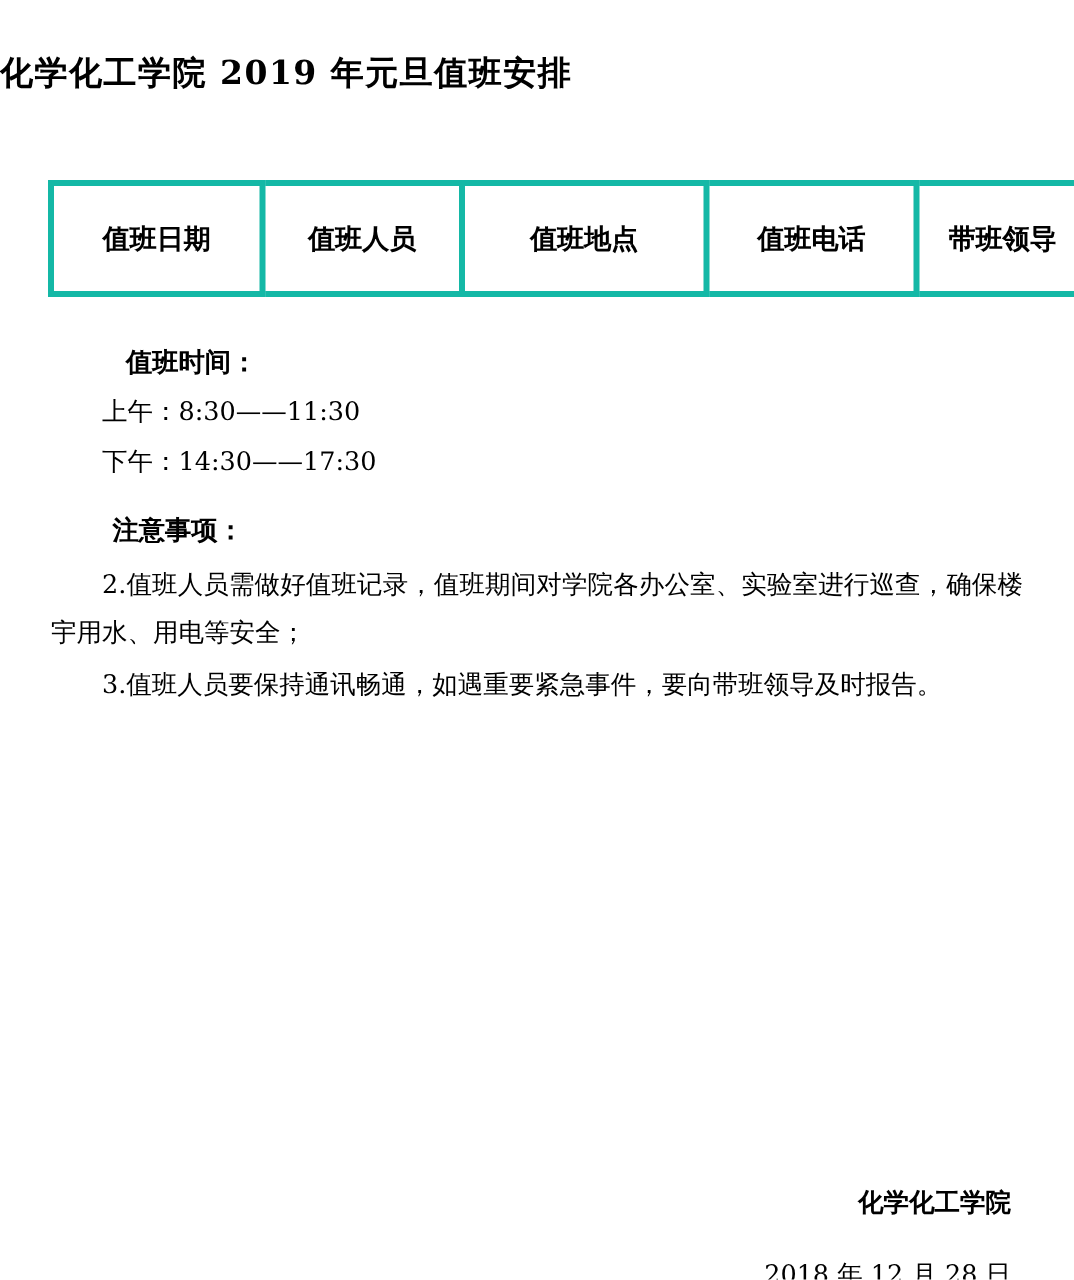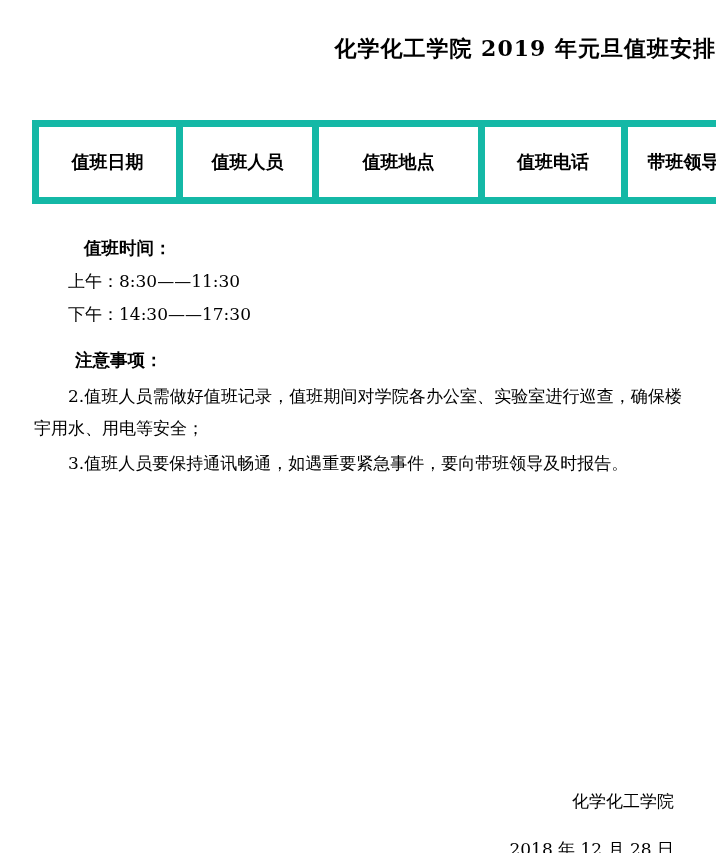--- a/index.html
+++ b/index.html
@@ -14,39 +14,39 @@
     color: #000000;
     overflow: hidden;
   }
   .page {
     position: relative;
     width: 716px;
     height: 853px;
     box-sizing: border-box;
   }
   .doc-title {
-    text-align: right;
+    text-align: left;
     font-size: 22px;
     font-weight: bold;
     letter-spacing: 1px;
     margin-top: 34px;
     margin-bottom: 0;
     font-family: "DejaVu Serif", "Liberation Serif", serif;
   }
   .table-wrap {
     margin: 56px 32px 0 32px;
   }
   table.duty-table {
     border-collapse: collapse;
     width: 652px;
     table-layout: fixed;
   }
   table.duty-table th,
   table.duty-table td {
-    border: 7px solid #14b8a6;
+    border: 4px solid #14b8a6;
     text-align: center;
     font-size: 17px;
     height: 46px;
     padding: 12px 2px;
     font-family: "DejaVu Serif", "Liberation Serif", serif;
     vertical-align: middle;
   }
   table.duty-table th {
     font-weight: bold;
     font-size: 18px;
@@ -83,20 +83,21 @@
     font-size: 17px;
     line-height: 1.85;
     text-align: justify;
   }
   .signature {
     position: absolute;
     right: 42px;
     bottom: 74px;
     font-size: 17px;
     text-align: left;
+    font-weight: bold;
   }
   .sign-date {
     position: absolute;
     right: 42px;
     bottom: 26px;
     font-size: 17px;
     text-align: right;
   }
 </style>
 </head>

